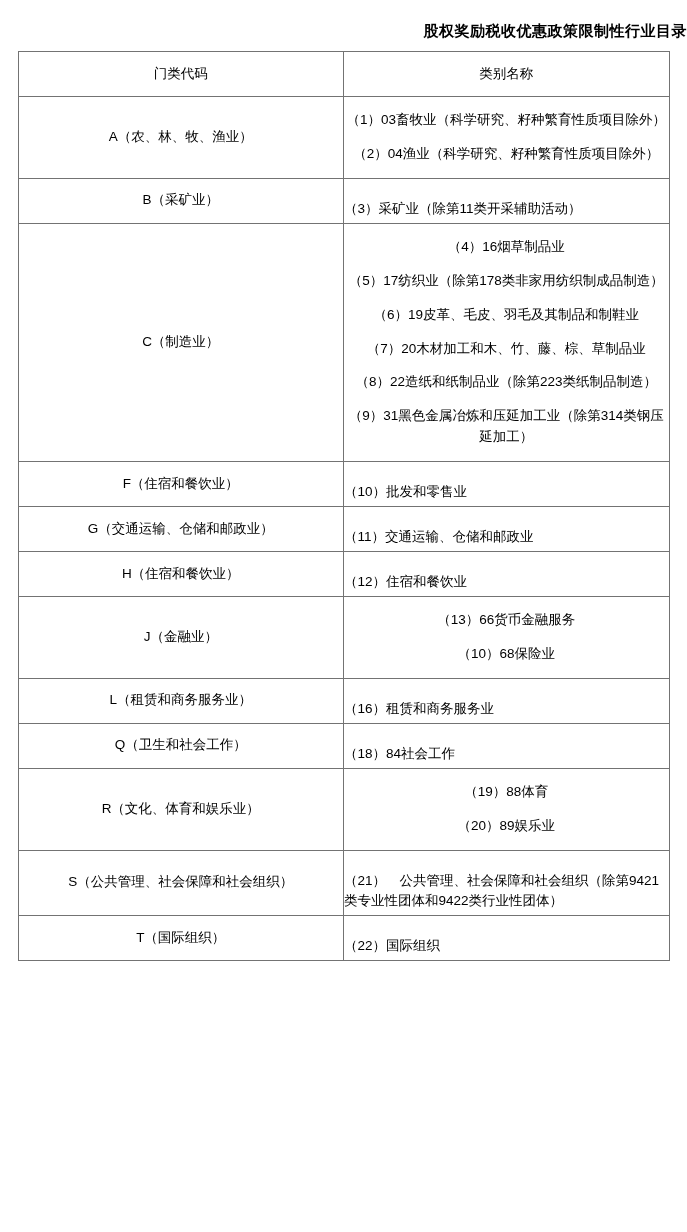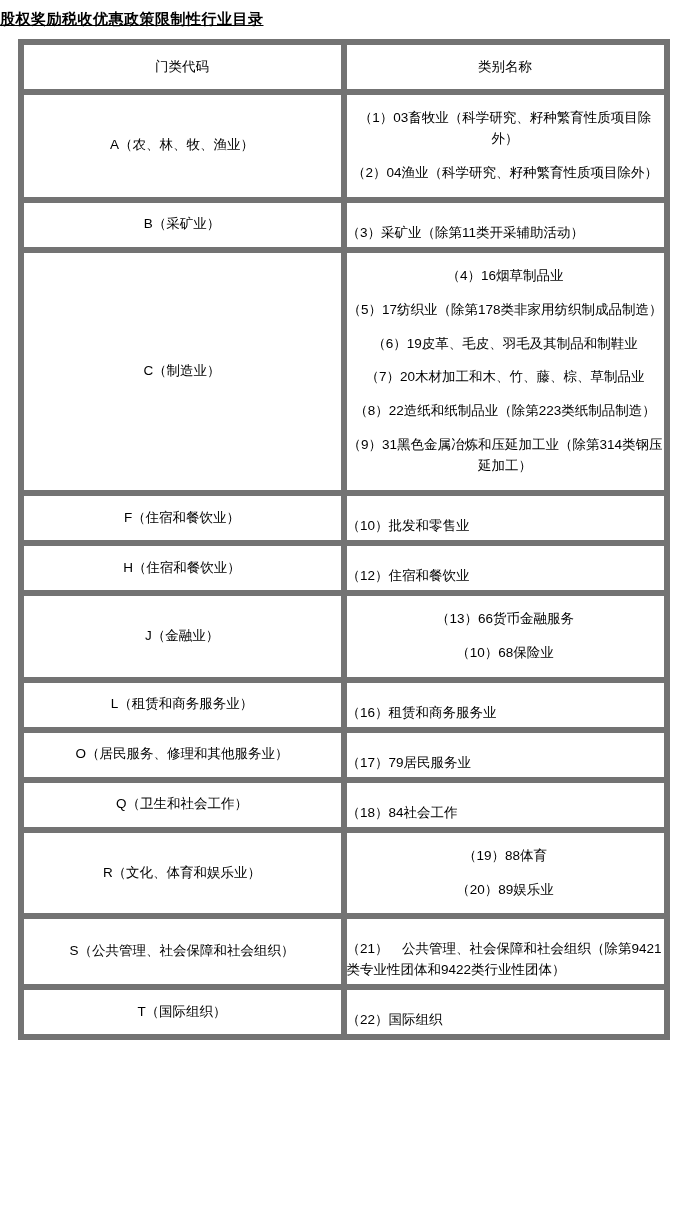--- a/index.html
+++ b/index.html
@@ -12,35 +12,34 @@
     min-height: 1232px;
     font-family: "Liberation Sans", sans-serif;
     color: #000000;
   }
   .page {
     width: 687px;
     box-sizing: border-box;
     padding: 0;
   }
   .doc-title {
-    text-align: left;
+    text-align: right;
     font-size: 15px;
     font-weight: bold;
-    padding: 10px 0 10px 0;
+    padding: 22px 0 10px 0;
     letter-spacing: 0.5px;
-    text-decoration: underline;
   }
   table.catalog {
     border-collapse: collapse;
     width: 652px;
     margin: 0 auto;
     table-layout: fixed;
   }
   table.catalog td, table.catalog th {
-    border: 6px solid #737373;
+    border: 1px solid #737373;
     font-weight: normal;
     font-size: 13.5px;
     vertical-align: middle;
     padding: 0;
   }
   th.col-code, th.col-name {
     height: 44px;
     text-align: center;
     font-size: 14px;
   }
@@ -105,20 +104,26 @@
         </td>
       </tr>
 
       <tr>
         <td class="code">F（住宿和餐饮业）</td>
         <td class="name">
           <div class="item">（10）批发和零售业</div>
         </td>
       </tr>
 
+      <tr class="tall">
+        <td class="code">G（交通运输、仓储和邮政业）</td>
+        <td class="name">
+          <div class="item">（11）交通运输、仓储和邮政业</div>
+        </td>
+      </tr>
 
       <tr>
         <td class="code">H（住宿和餐饮业）</td>
         <td class="name">
           <div class="item">（12）住宿和餐饮业</div>
         </td>
       </tr>
 
       <tr>
         <td class="code">J（金融业）</td>
@@ -129,26 +134,20 @@
       </tr>
 
 
       <tr>
         <td class="code">L（租赁和商务服务业）</td>
         <td class="name">
           <div class="item">（16）租赁和商务服务业</div>
         </td>
       </tr>
 
-      <tr class="tall">
-        <td class="code">O（居民服务、修理和其他服务业）</td>
-        <td class="name">
-          <div class="item">（17）79居民服务业</div>
-        </td>
-      </tr>
 
       <tr>
         <td class="code">Q（卫生和社会工作）</td>
         <td class="name">
           <div class="item">（18）84社会工作</div>
         </td>
       </tr>
 
       <tr>
         <td class="code">R（文化、体育和娱乐业）</td>

